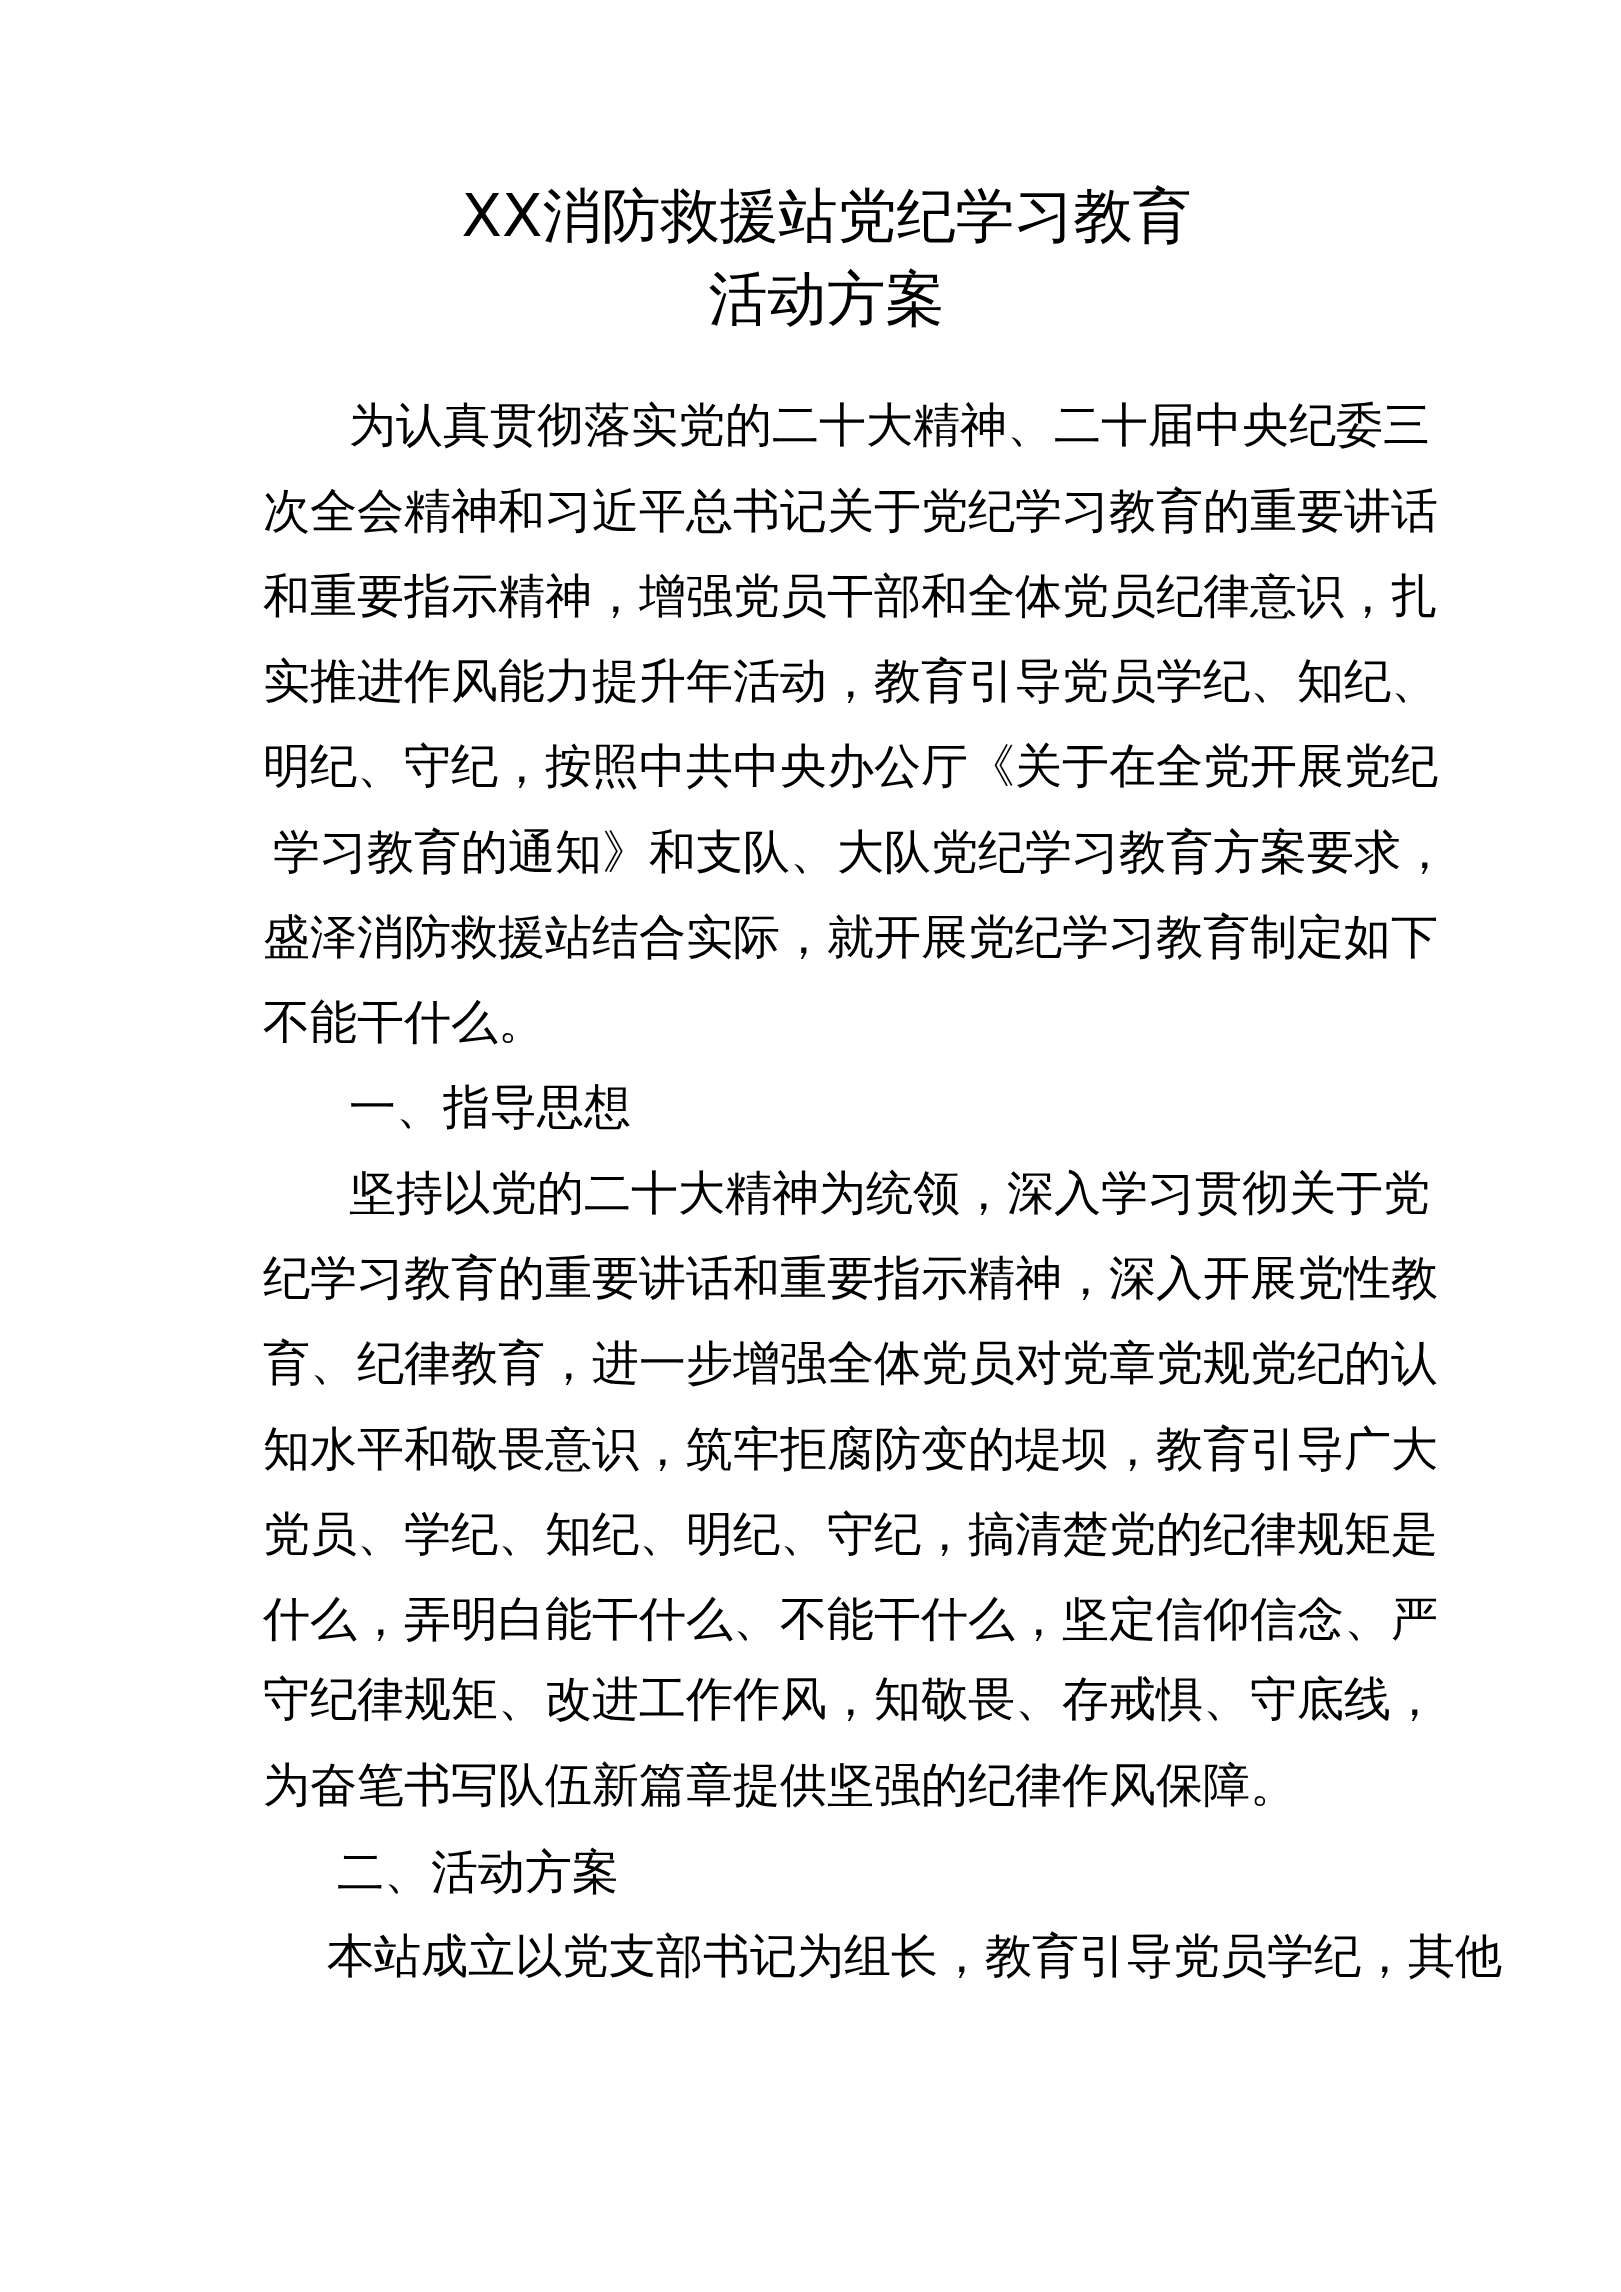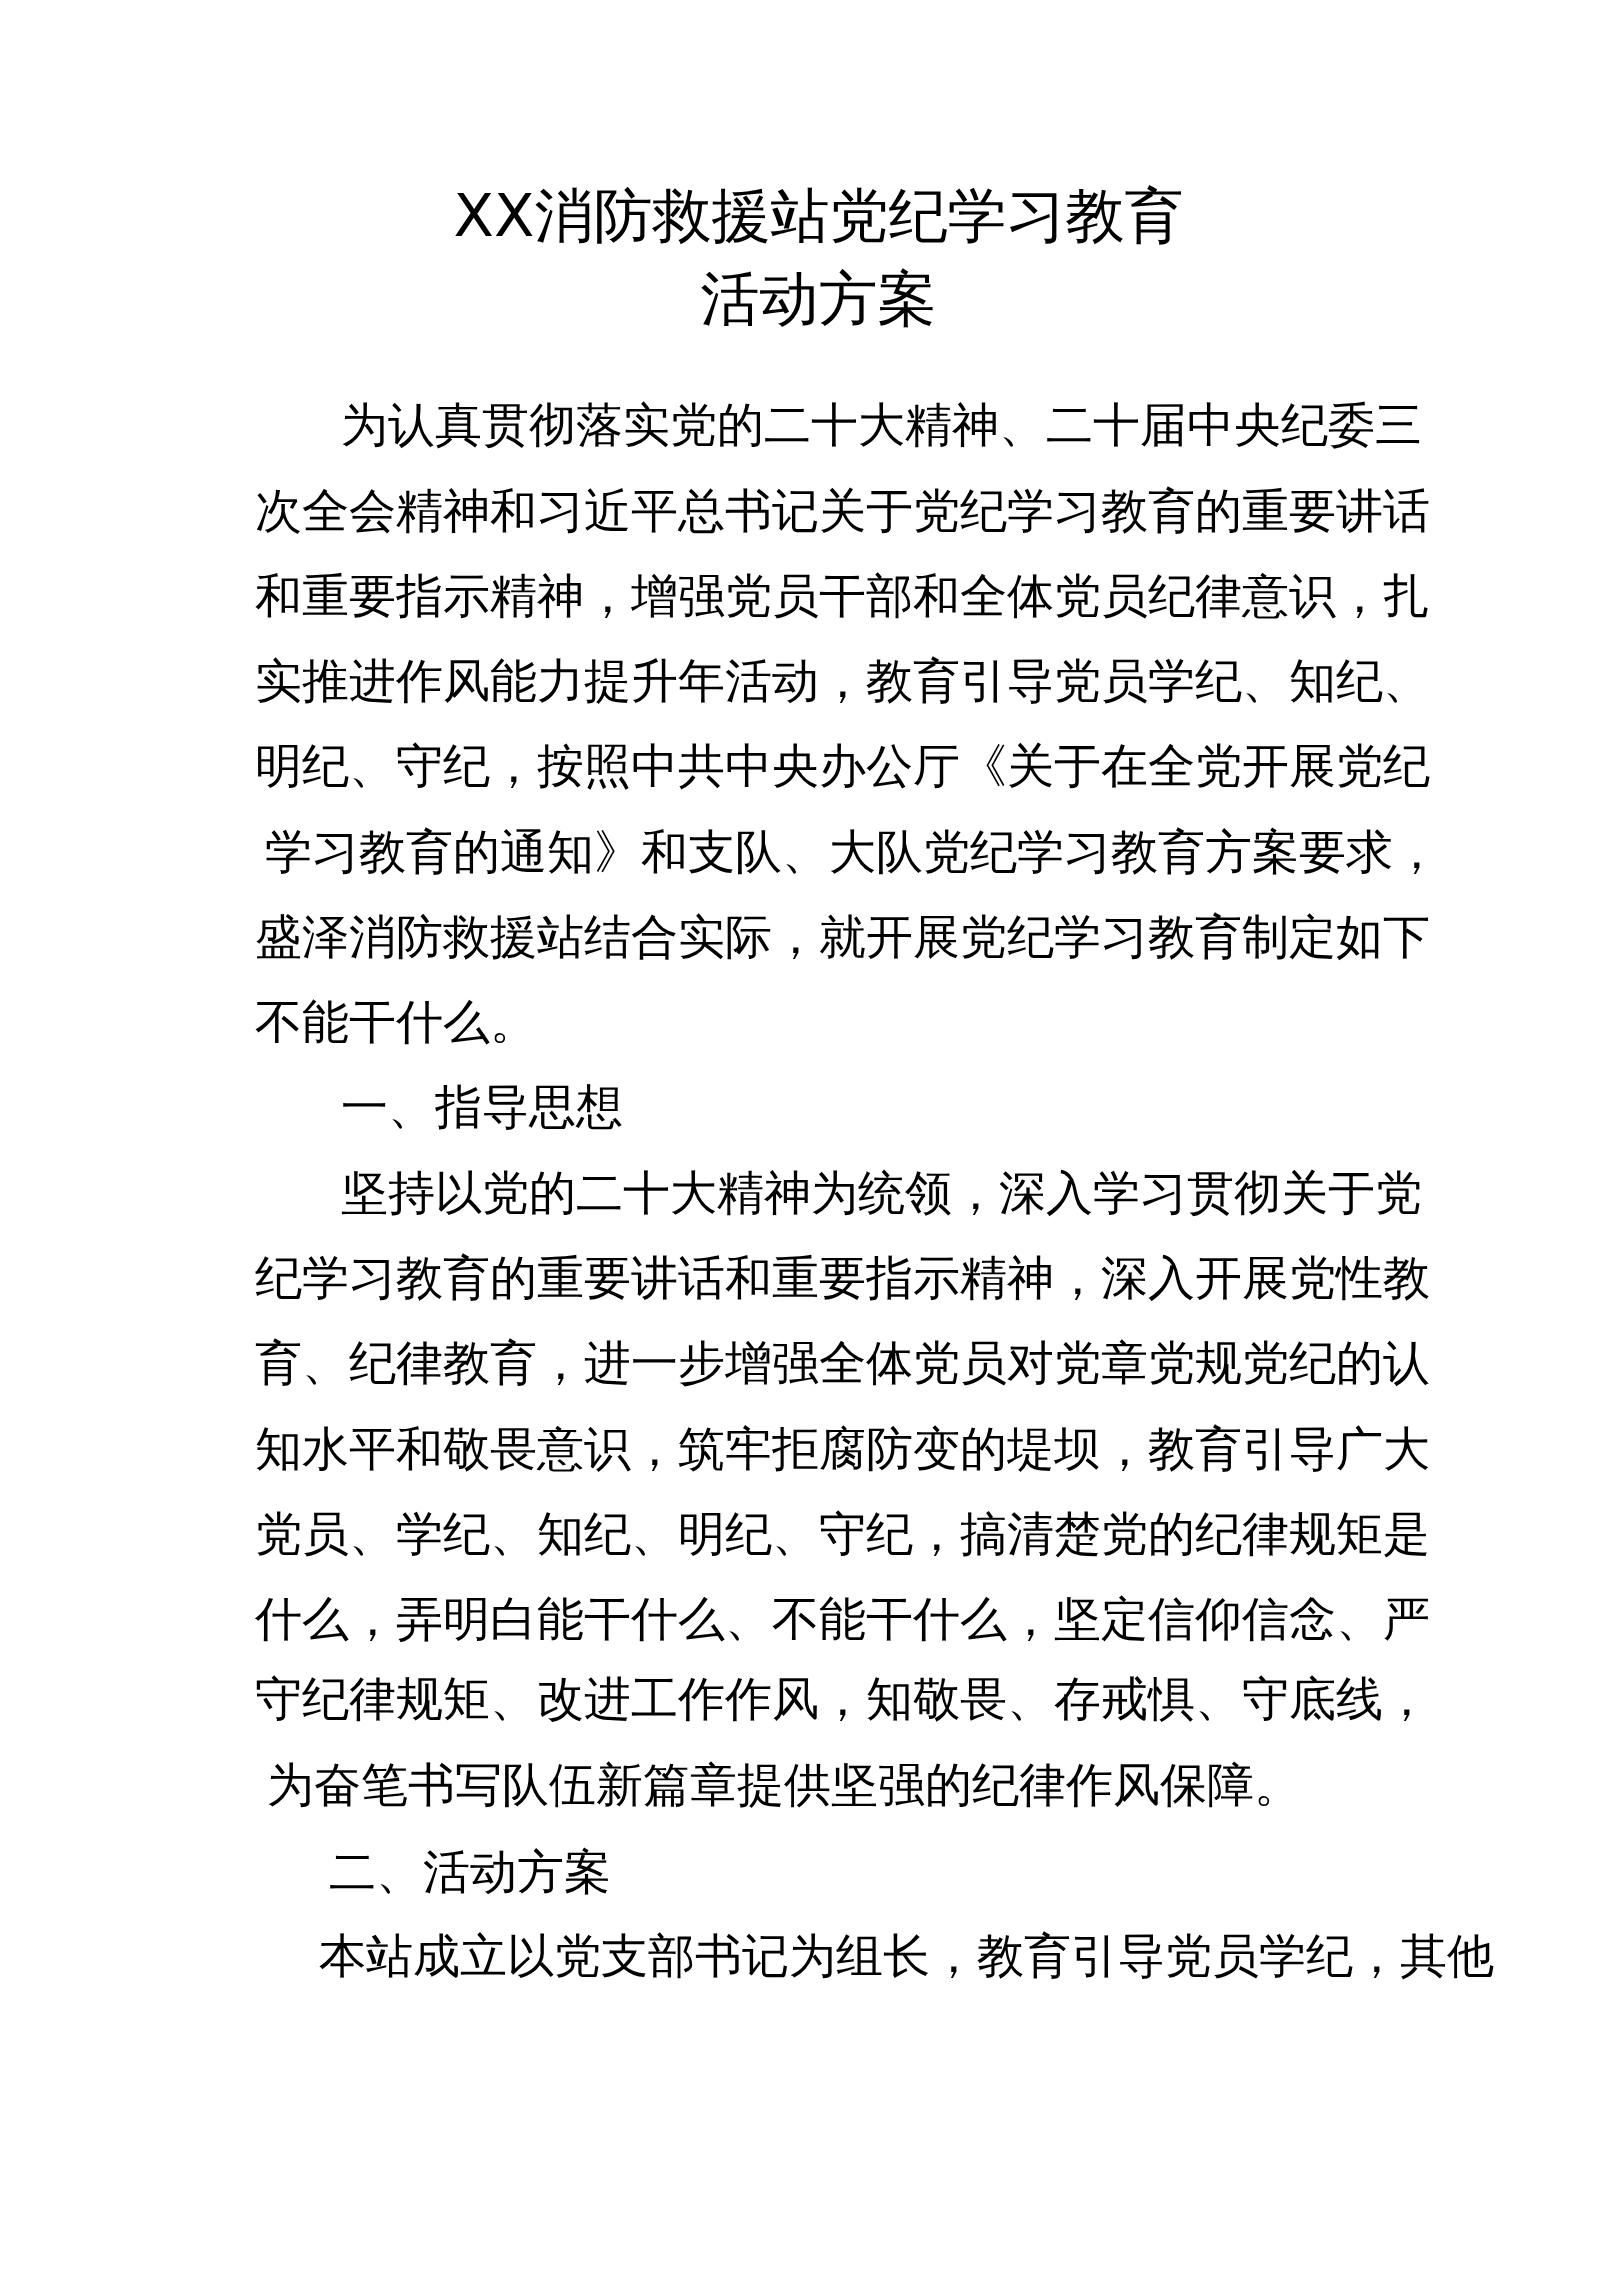--- a/index.html
+++ b/index.html
@@ -10,21 +10,21 @@
     body {
       width: 1621px;
       height: 2293px;
       position: relative;
       overflow: hidden;
       font-family: "DejaVu Sans", "Liberation Sans", sans-serif;
       color: #000000;
     }
     .page {
       position: absolute;
-      left: 8px; top: 0;
+      left: 16px; top: 0;
       width: 1486px;
       height: 2293px;
       background: #ffffff;
     }
     .title-line {
       position: absolute;
       left: 0;
       width: 1621px;
       text-align: center;
       font-size: 59px;
@@ -80,21 +80,21 @@
   <div class="heading" style="top:1064px;">一、指导思想</div>
 
   <div>
     <div class="line indent" style="top:1150px;">坚持以党的二十大精神为统领，深入学习贯彻关于党</div>
     <div class="line" style="top:1235px;">纪学习教育的重要讲话和重要指示精神，深入开展党性教</div>
     <div class="line" style="top:1320px;">育、纪律教育，进一步增强全体党员对党章党规党纪的认</div>
     <div class="line" style="top:1406px;">知水平和敬畏意识，筑牢拒腐防变的堤坝，教育引导广大</div>
     <div class="line" style="top:1491px;">党员、学纪、知纪、明纪、守纪，搞清楚党的纪律规矩是</div>
     <div class="line" style="top:1576px;">什么，弄明白能干什么、不能干什么，坚定信仰信念、严</div>
     <div class="line" style="top:1656px;">守纪律规矩、改进工作作风，知敬畏、存戒惧、守底线，</div>
-    <div class="line last" style="top:1742px;margin-left:12px;">为奋笔书写队伍新篇章提供坚强的纪律作风保障。</div>
+    <div class="line last" style="top:1742px;">为奋笔书写队伍新篇章提供坚强的纪律作风保障。</div>
   </div>
 
   <div class="heading" style="top:1829px; left:321px;">二、活动方案</div>
 
   <div>
     <div class="line indent-small" style="top:1913px;">本站成立以党支部书记为组长，教育引导党员学纪，其他</div>
   </div>
 
 </div>
 

